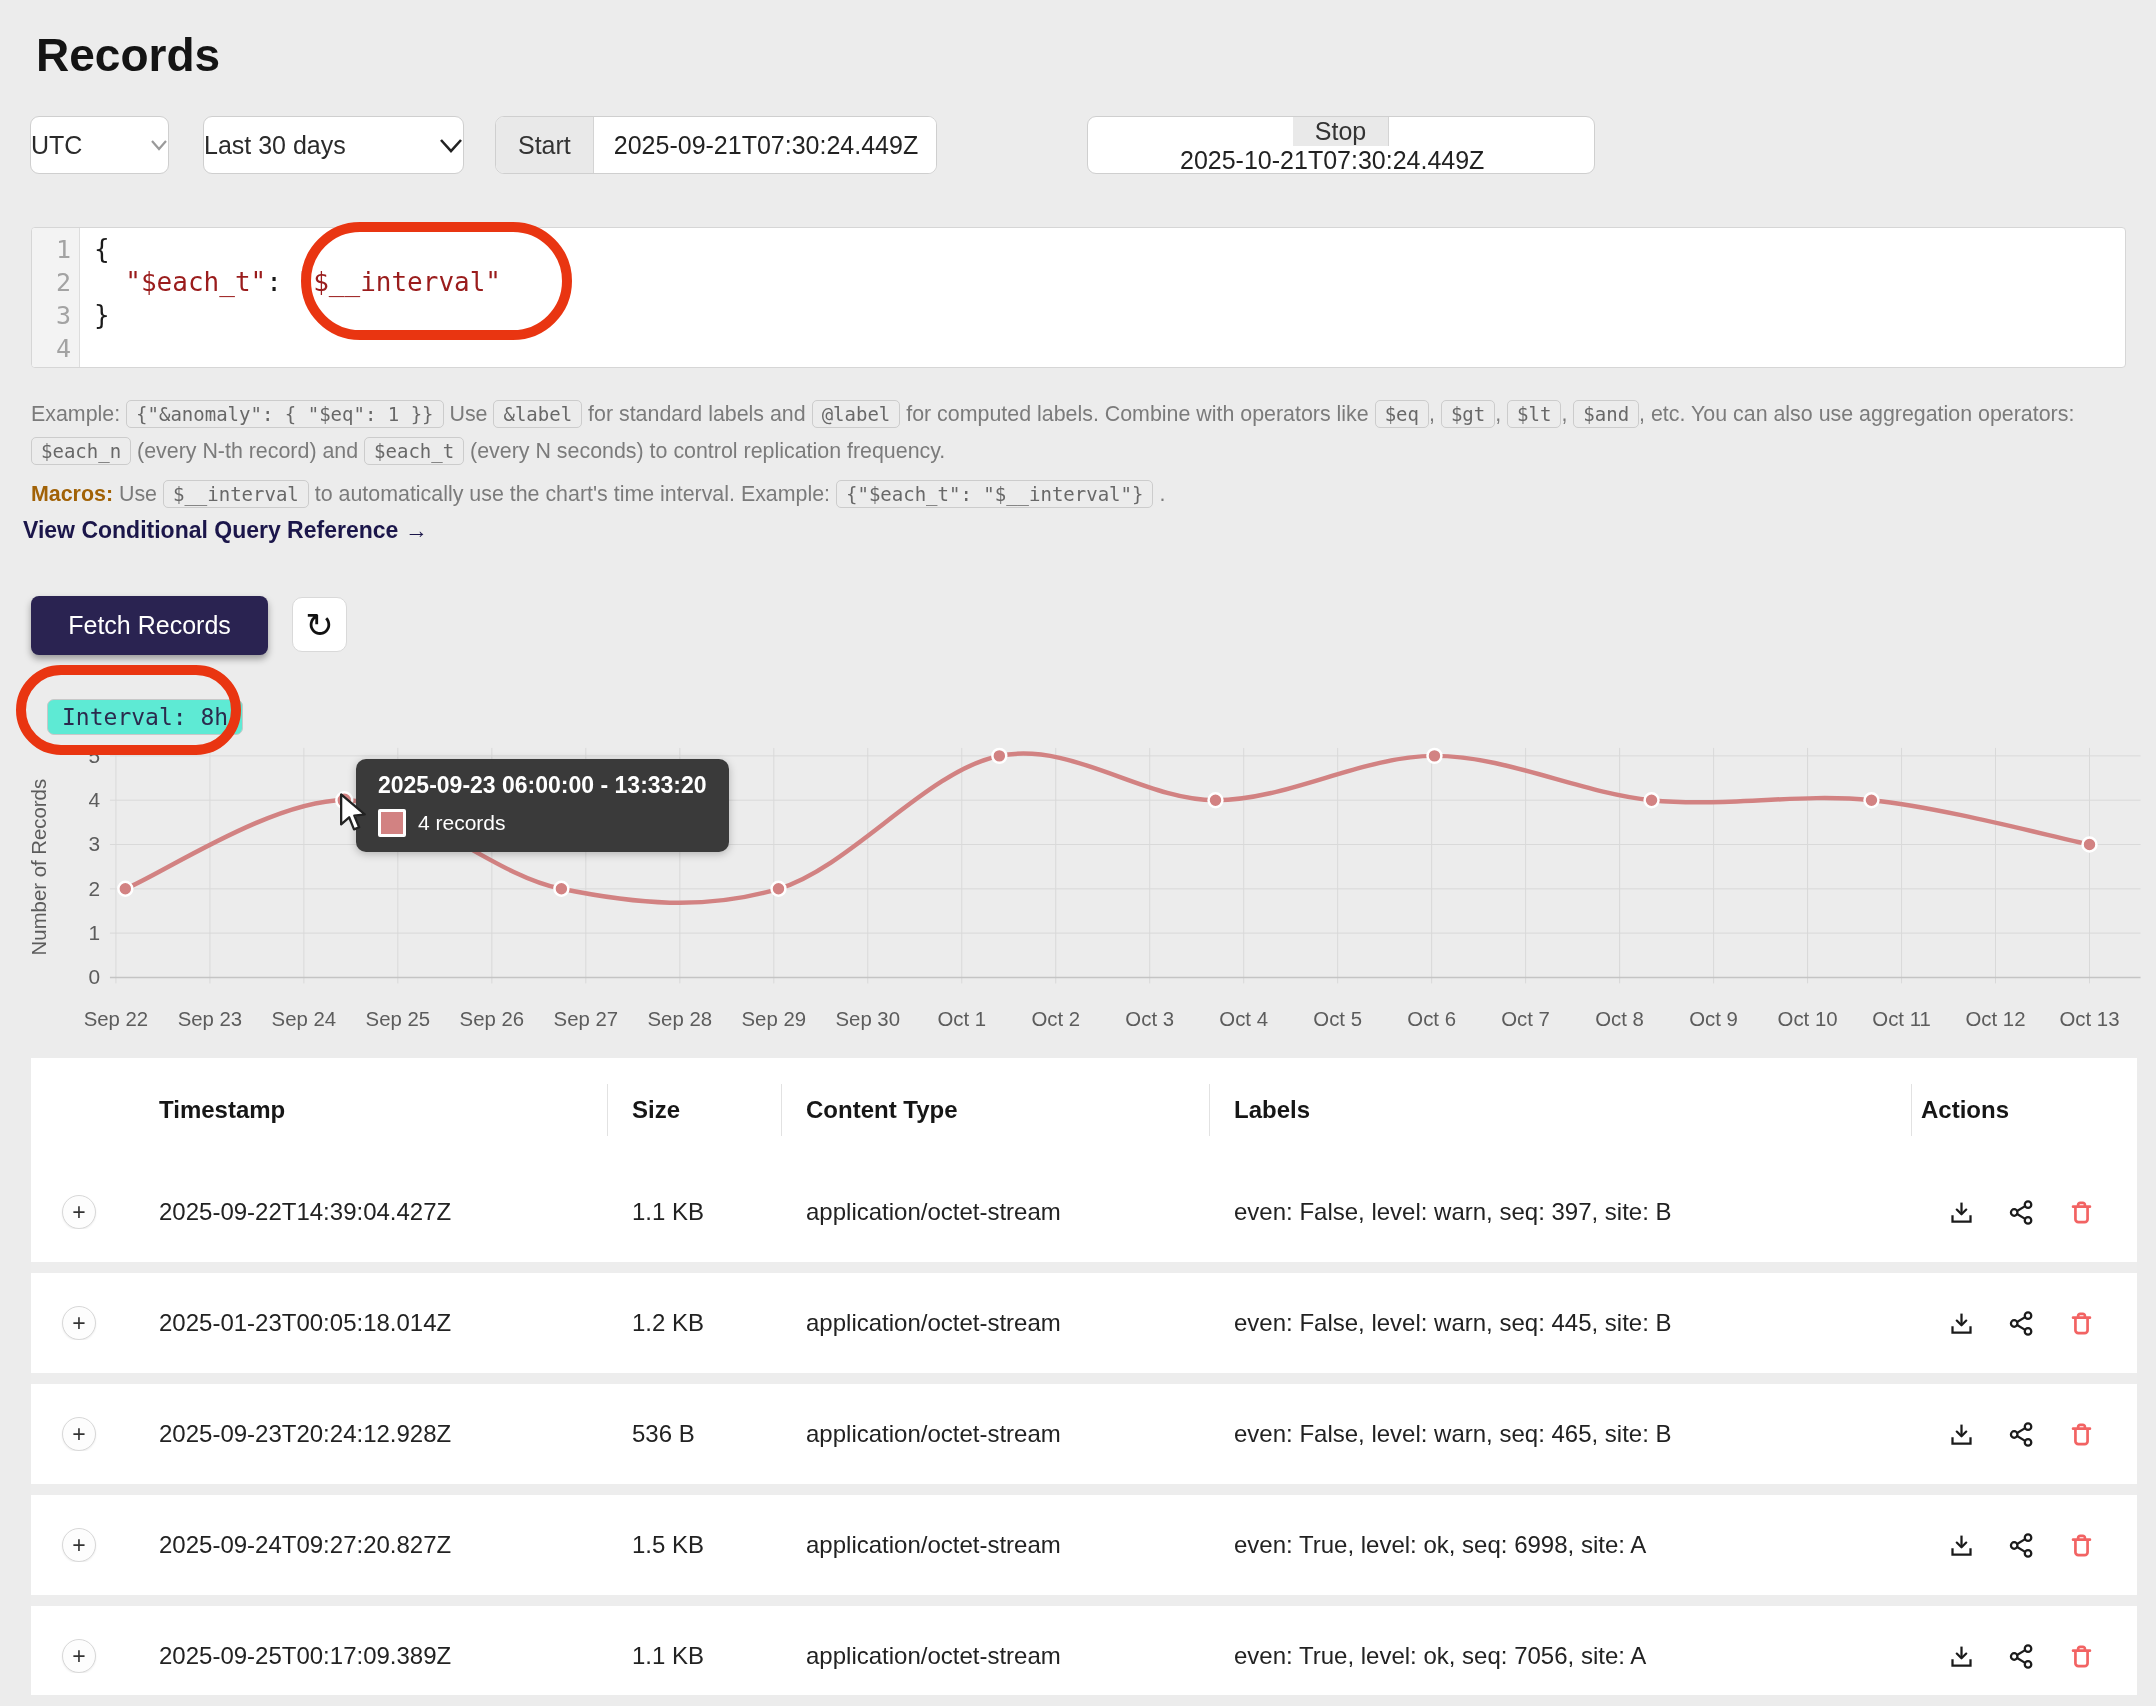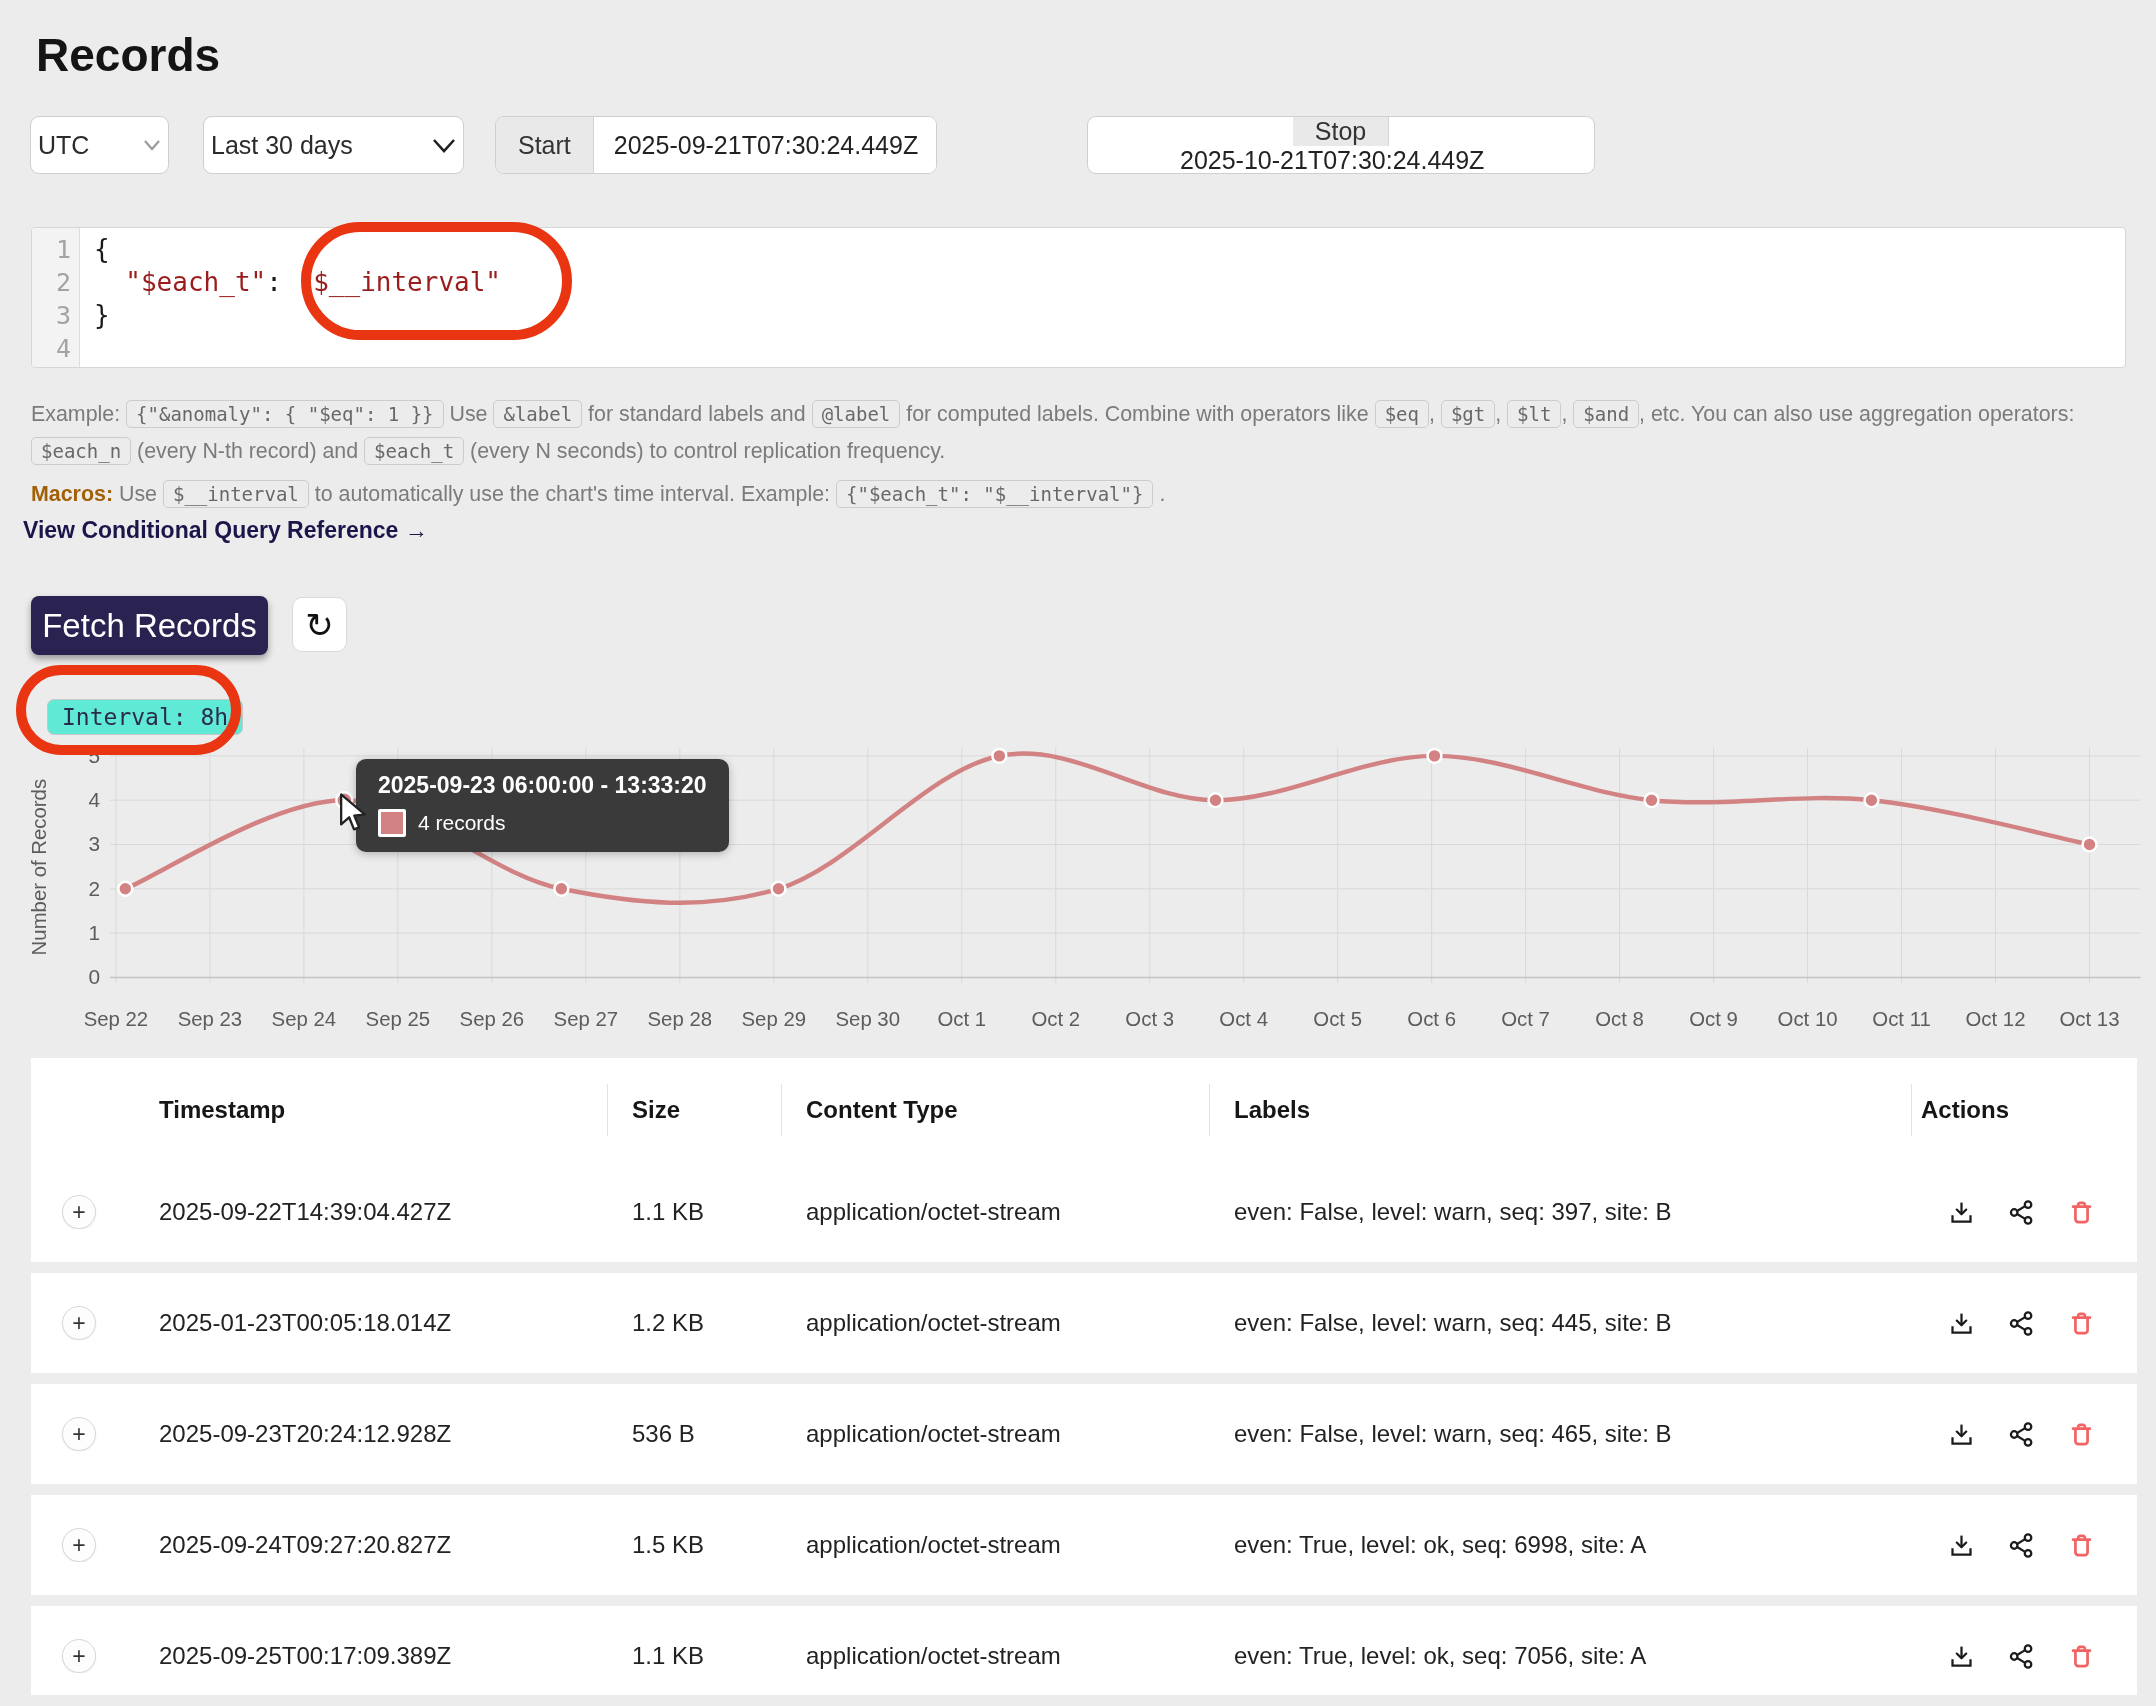--- a/index.html
+++ b/index.html
@@ -3,21 +3,21 @@
 <meta charset="utf-8">
 <style>
   html,body{margin:0;padding:0;width:2156px;height:1706px;overflow:hidden;
     background:#ececec;font-family:"Liberation Sans",sans-serif;position:relative;}
   .abs{position:absolute;}
   
   .page-title{left:36px;top:28px;font-size:46px;font-weight:bold;color:#141414;}
   
   .ctl{top:116px;height:58px;box-sizing:border-box;border:1px solid #cfcfcf;border-radius:9px;
     background:#fff;display:flex;align-items:center;font-size:25px;color:#2b2b2b;}
-  .select{justify-content:space-between;padding:0 7px;cursor:pointer;}
+  .select{justify-content:space-between;padding:0 0;cursor:pointer;}
   .chev{margin-left:14px;display:flex;align-items:center;}
   .group{padding:0;overflow:hidden;}
   .group .lbl{background:#e9e9e9;height:100%;display:flex;align-items:center;
     padding:0 22px;border-right:1px solid #d4d4d4;color:#333;}
   .group input{border:none;outline:none;font-size:25px;color:#222;height:100%;
     padding:0 20px;flex:1;background:#fff;font-family:"Liberation Sans",sans-serif;}
   
   .editor{left:31px;top:227px;width:2093px;height:139px;background:#fff;
     border:1px solid #d6d6d6;border-radius:4px;display:flex;overflow:hidden;}
   .gutter{width:48px;background:#f3f3f3;border-right:1px solid #ddd;
@@ -27,21 +27,21 @@
     padding:5px 0 0 14px;line-height:33px;white-space:pre;}
   .tok-string{color:#9a1c1c;}
   
   .help{left:31px;top:396px;width:2099px;font-size:21.4px;color:#7b7b7b;line-height:37px;}
   .help .chip, .chip{font-family:"DejaVu Sans Mono",monospace;font-size:19px;color:#686868;
     background:#ececec;border:1px solid #ccc;border-radius:5px;padding:2px 9px;white-space:nowrap;}
   .help b{color:#a16207;}
   .ref-link{left:23px;top:517px;font-size:23px;font-weight:bold;color:#1b164a;cursor:pointer;}
   
   .fetch-btn{left:31px;top:596px;width:237px;height:59px;background:#2a2351;border:none;
-    border-radius:8px;color:#fff;font-size:33px;font-family:"Liberation Sans",sans-serif;
+    border-radius:8px;color:#fff;font-size:25px;font-family:"Liberation Sans",sans-serif;
     box-shadow:0 4px 7px rgba(0,0,0,.35);cursor:pointer;}
   .refresh-btn{left:292px;top:597px;width:55px;height:55px;background:#fff;
     border:1px solid #d9d9d9;border-radius:10px;font-size:34px;line-height:50px;color:#111;
     cursor:pointer;font-family:"DejaVu Sans",sans-serif;}
   .interval-badge{left:47px;top:699px;font-family:"DejaVu Sans Mono",monospace;font-size:23px;
     color:#2b2b4d;background:#5eead4;border:1px solid #c8c8c8;border-radius:7px;padding:4px 14px;}
   
   .red-oval{border:10px solid #e93511;border-radius:994px;background:transparent;z-index:50;pointer-events:none;}
   
   .chart-svg{left:25px;top:738px;z-index:5;}

